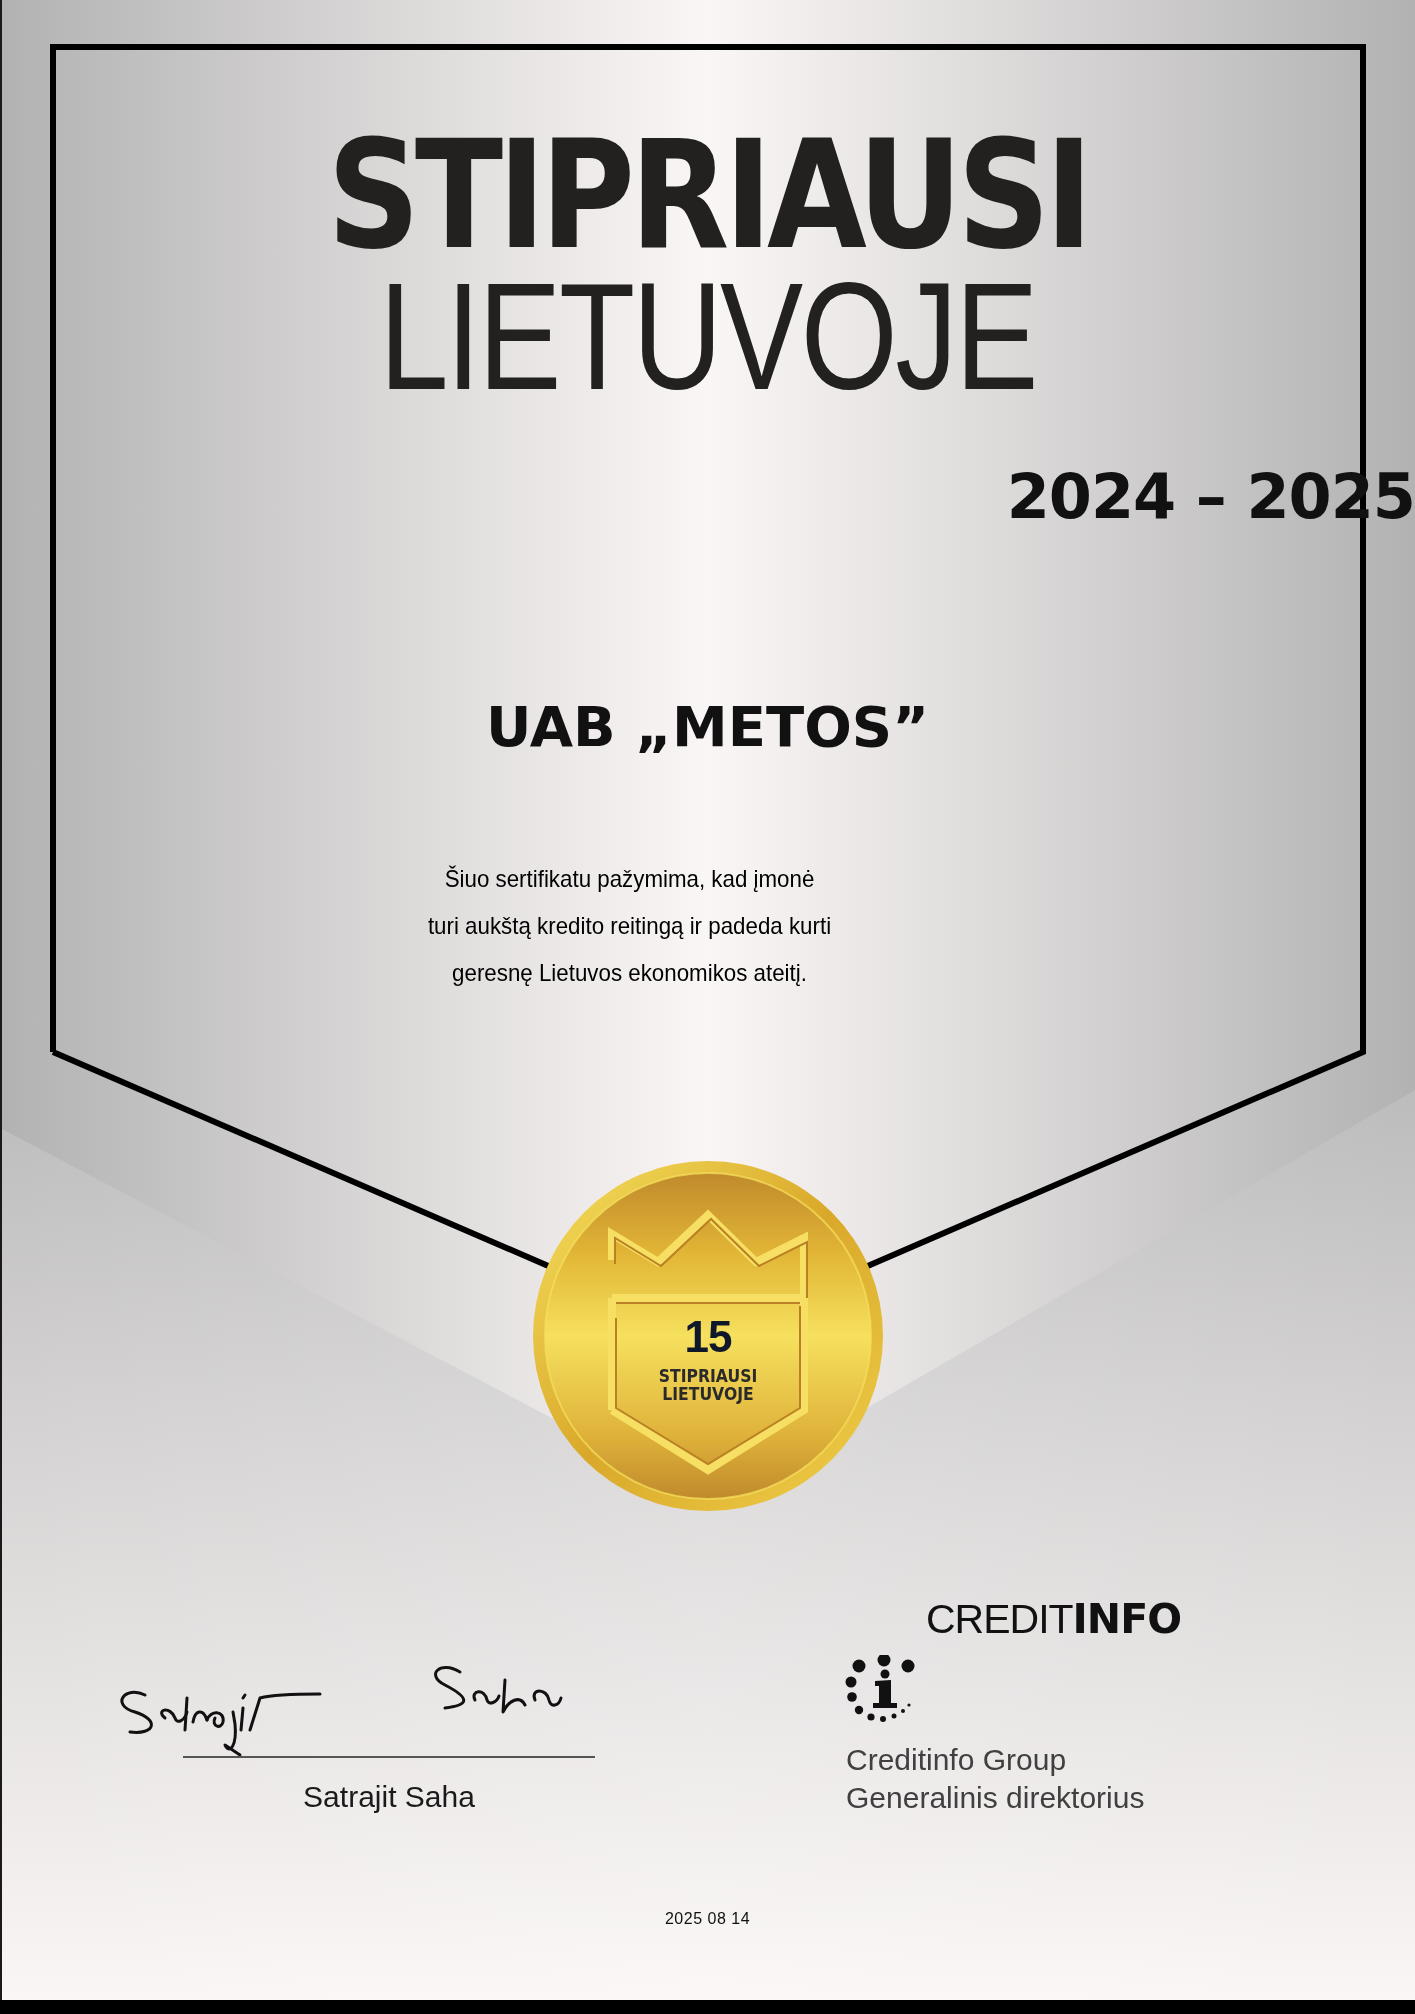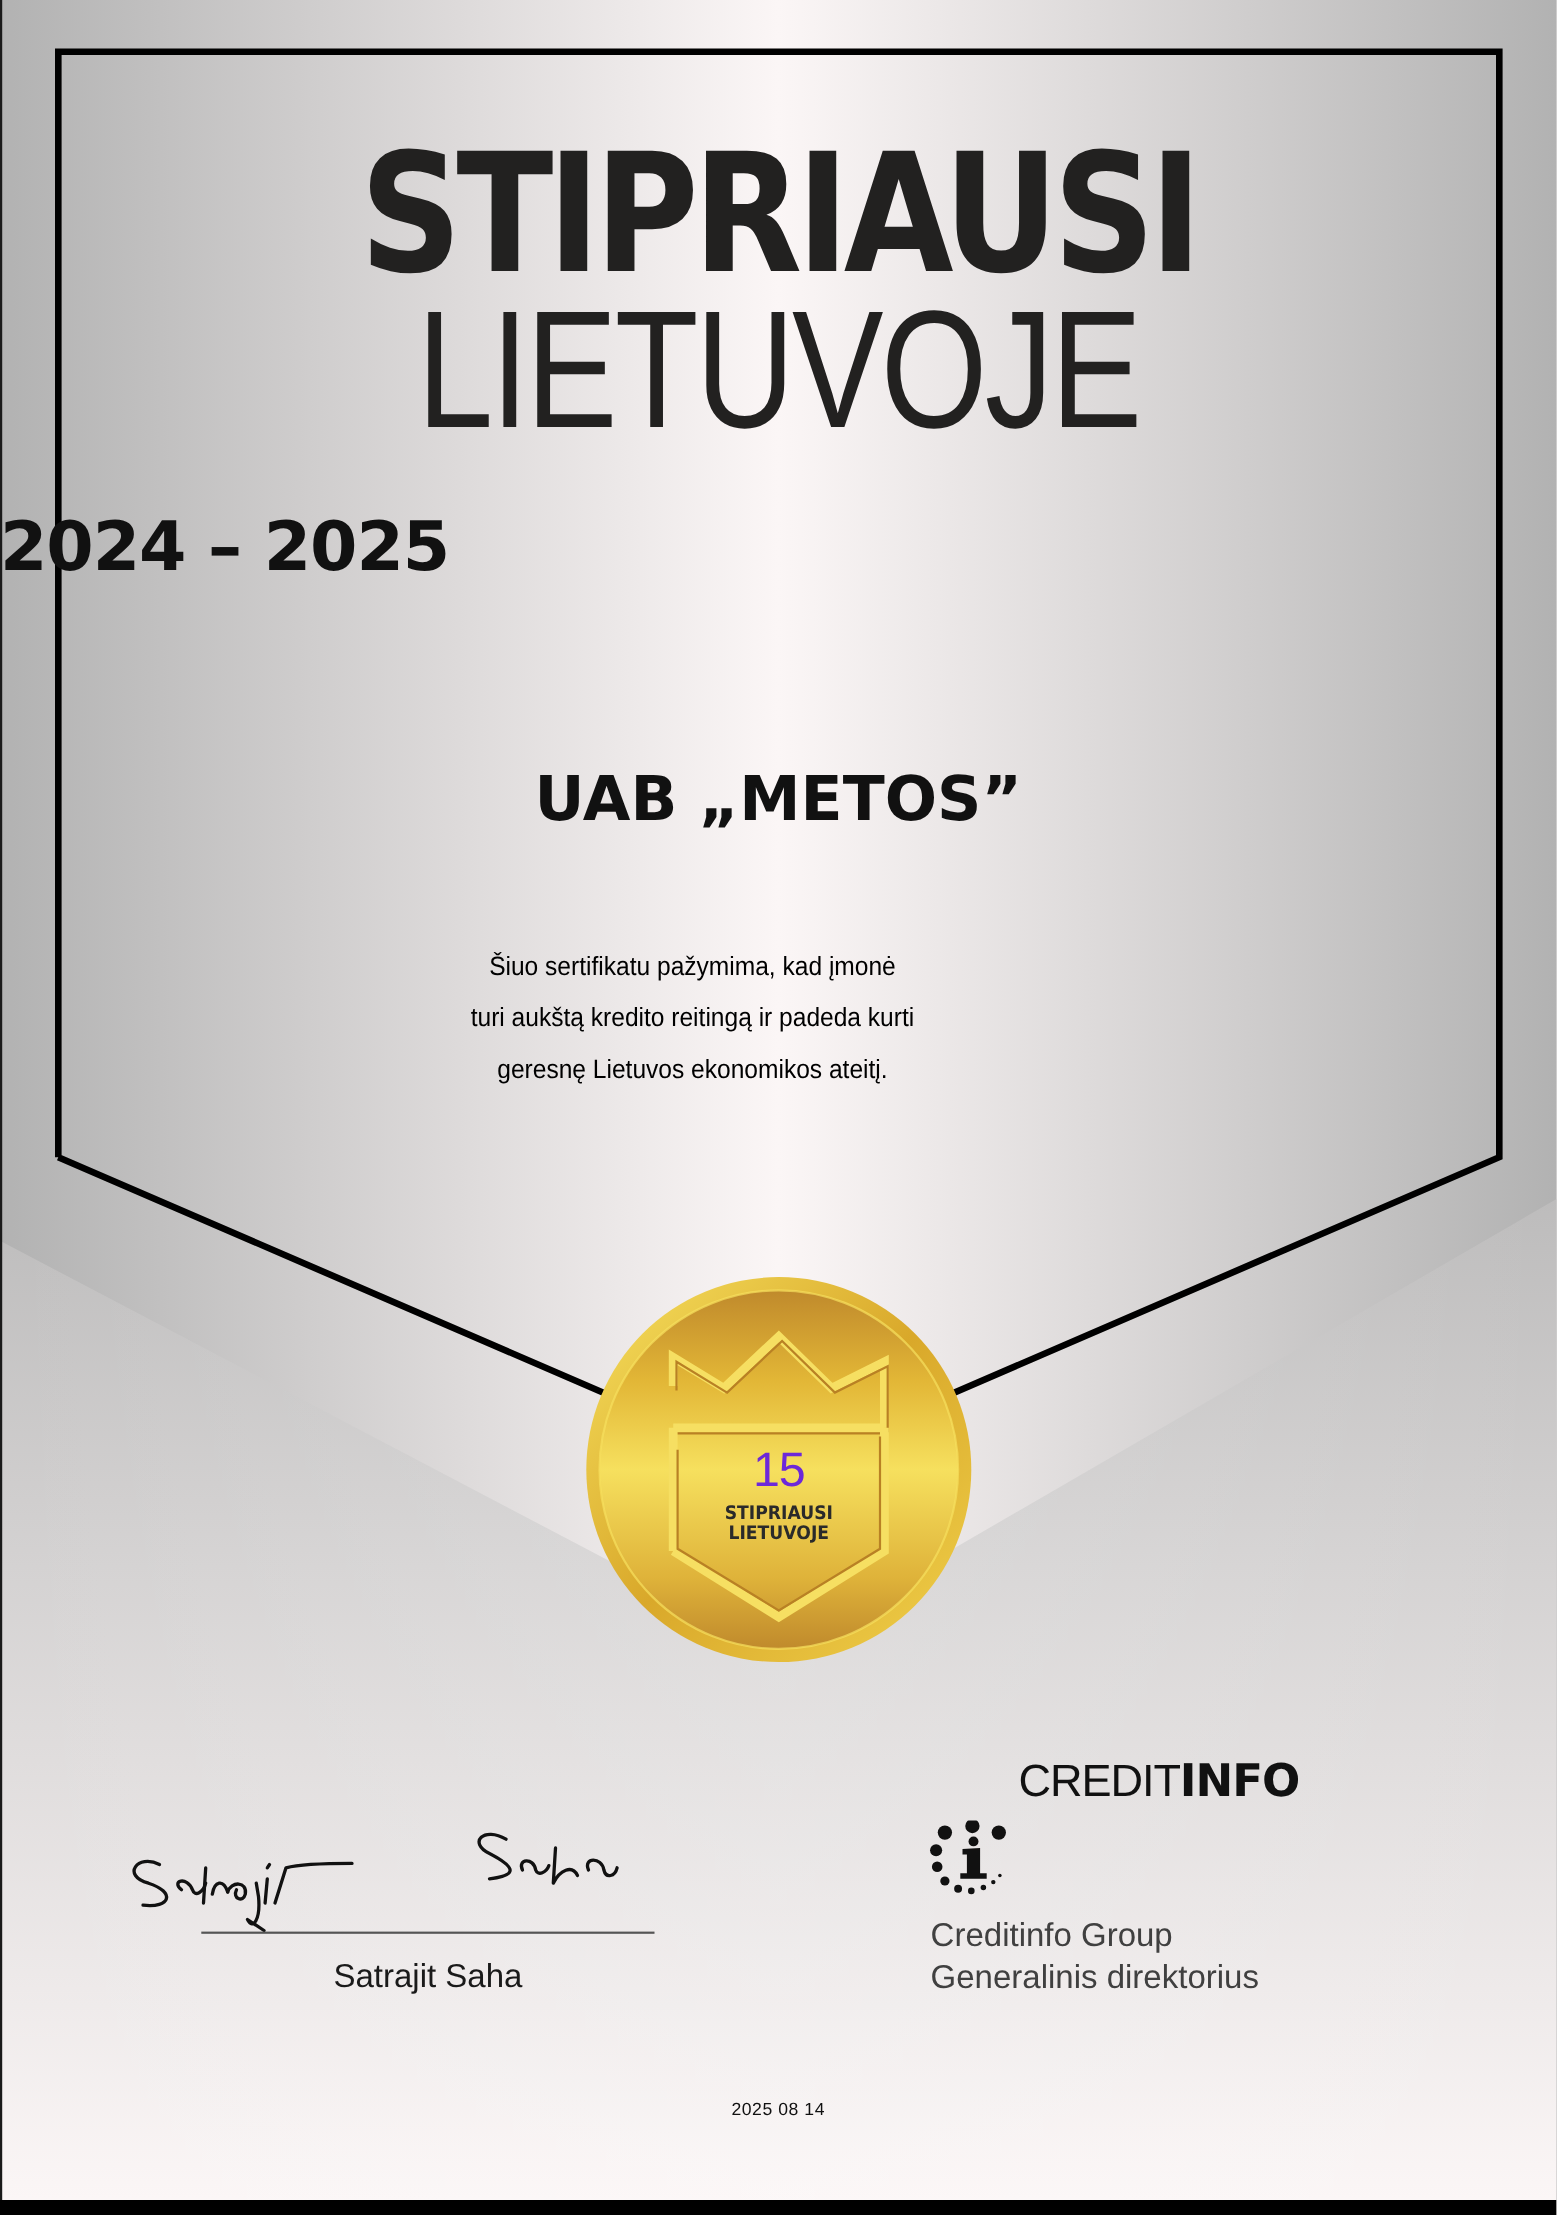--- a/index.html
+++ b/index.html
@@ -18,41 +18,42 @@
   }
   .title-1 {
     top: 120px; font-family: "DejaVu Sans", sans-serif; font-weight: bold;
     font-size: 150px; letter-spacing: -6px; transform: scaleX(0.86);
   }
   .title-2 {
     top: 260px; font-family: "Liberation Sans", sans-serif; font-weight: normal;
     font-size: 152px; letter-spacing: -3px; transform: scaleX(0.82);
   }
   .years {
-    position: absolute; left: 0; width: 1415px; top: 460px; text-align: left;
+    position: absolute; left: 0; width: 1415px; top: 460px; text-align: right;
     font-family: "DejaVu Sans", sans-serif; font-weight: bold; font-size: 62px; color: #111;
     letter-spacing: -1px;
   }
   .company {
     position: absolute; left: 0; width: 1415px; top: 675px; text-align: center;
     font-family: "DejaVu Sans", sans-serif; font-weight: bold; font-size: 56px; color: #111;
     letter-spacing: 0px;
     margin-top: 19px;
   }
   .paragraph {
     position: absolute; left: 0; width: 1259px; top: 855px; text-align: center;
     font-family: "Liberation Sans", sans-serif; font-size: 24px; line-height: 47px; color: #000000;
   }
   .paragraph div { transform: scaleX(0.93); }
 
   .coin-svg { position: absolute; left: 530px; top: 1158px; width: 356px; height: 356px; }
   .coin-num {
     position: absolute; left: 530px; width: 356px; top: 1315px; text-align: center;
-    font-family: "Liberation Sans", sans-serif; font-size: 44px; color: #6d28d9; line-height: 1;
+    font-family: "Liberation Sans", sans-serif; font-size: 44px; color: #0f172a; line-height: 1;
     letter-spacing: -1px;
+    font-weight: bold;
   }
   .coin-t1, .coin-t2 {
     position: absolute; left: 530px; width: 356px; text-align: center;
     font-family: "DejaVu Sans", sans-serif; font-weight: bold; font-size: 17px; color: #2a2a2a; line-height: 1;
     transform: scaleX(0.92);
   }
   .coin-t1 { top: 1368px; }
   .coin-t2 { top: 1386px; }
 
   .signature-svg { position: absolute; left: 115px; top: 1650px; width: 520px; height: 110px; }

